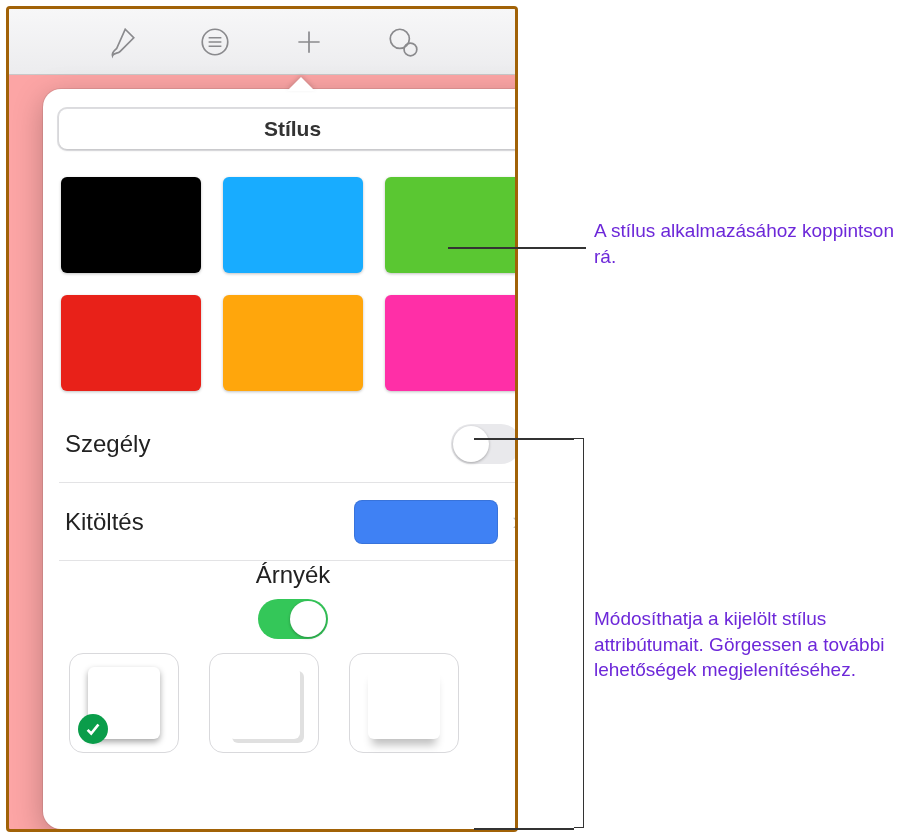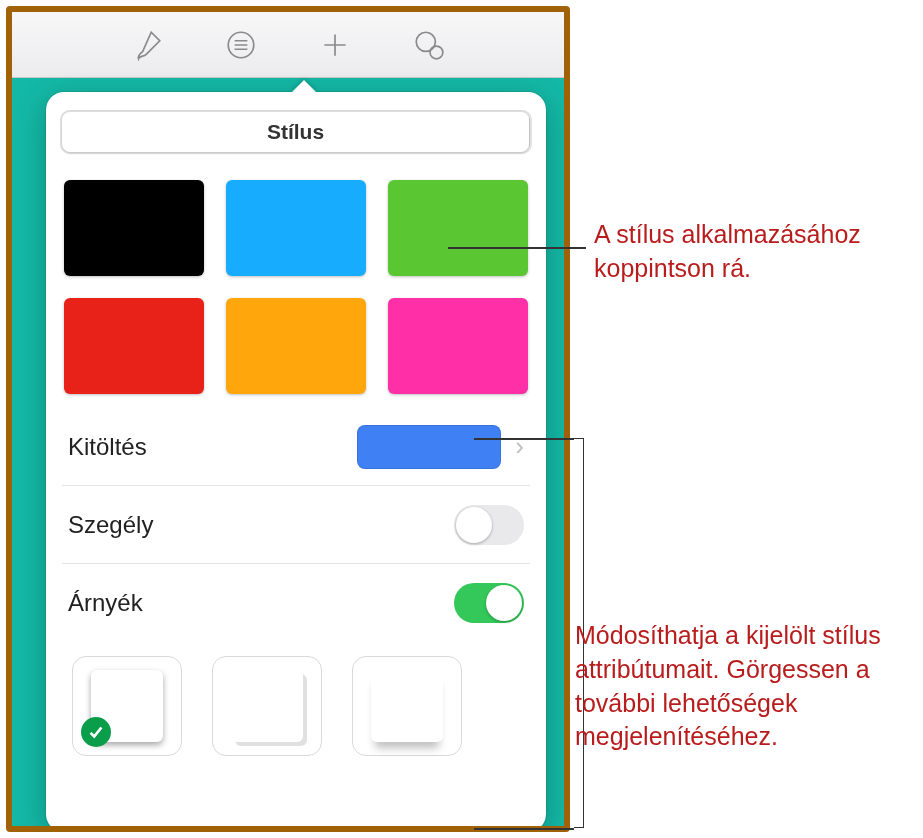--- a/index.html
+++ b/index.html
@@ -7,23 +7,23 @@
     font-family: -apple-system, "Helvetica Neue", Arial, sans-serif;
     background: #fff;
     width: 923px;
     height: 838px;
     position: relative;
     overflow: hidden;
   }
   .frame {
     position: absolute;
     left: 6px; top: 6px;
-    width: 564px; height: 826px;
-    background: #14b8a6;
-    border: 6px solid #a16207;
+    width: 512px; height: 826px;
+    background: #fca5a5;
+    border: 3px solid #a16207;
     border-radius: 4px;
     overflow: hidden;
   }
   .toolbar {
     height: 66px;
     background: linear-gradient(#f7f7f8,#ececee);
     border-bottom: 1px solid #c8c8c8;
     display: flex;
     align-items: center;
     justify-content: center;
@@ -92,21 +92,21 @@
   }
   .list{margin:14px 2px 0 2px;}
   .row{
     display:flex;align-items:center;justify-content:space-between;
     min-height:78px;
     border-bottom:1px solid #e3e3e5;
     padding:0 6px;
     font-size:24px;
     color:#222;
   }
-  .row:last-of-type{border-bottom:none;}
+  .row:last-of-type{border-bottom:none;flex-direction:column;}
   .row-right{display:flex;align-items:center;gap:14px;}
   .fill-chip{
     width:144px;height:44px;border-radius:8px;background:#3f81f4;
     box-shadow:inset 0 0 0 1px rgba(0,0,0,.1);
   }
   .chev{color:#c0c0c4;font-size:26px;}
   .switch{
     width:70px;height:40px;border-radius:20px;position:relative;
     background:#e9e9ec;transition:.2s;
   }
@@ -132,21 +132,21 @@
   .sh2 .shadow-inner{box-shadow:4px 4px 0 rgba(0,0,0,.12);}
   .sh3 .shadow-inner{box-shadow:0 10px 8px -4px rgba(0,0,0,.25);}
   .check-badge{
     position:absolute;left:8px;bottom:8px;width:30px;height:30px;border-radius:50%;
     background:#0a9d4a;display:flex;align-items:center;justify-content:center;
   }
   .check-badge svg{width:18px;height:18px;stroke:#fff;stroke-width:3;fill:none;}
 
   
   .callout-line{position:absolute;background:#333;}
-  .callout-text{position:absolute;font-size:25px;color:#b91c1c;line-height:1.35;}
+  .callout-text{position:absolute;font-size:19px;color:#6d28d9;line-height:1.35;}
   .bracket{
     position:absolute;border:1.5px solid #333;border-right:none;
   }
 </style>
 </head>
 <body>
 
 <div class="frame">
   <div class="toolbar">
     <div class="toolbar-btn">
@@ -183,31 +183,31 @@
       <div class="swatch" style="background:#000000"></div>
       <div class="swatch" style="background:#18acff"></div>
       <div class="swatch" style="background:#5ac732"></div>
       <div class="swatch" style="background:#e82119"></div>
       <div class="swatch" style="background:#ffa60c"></div>
       <div class="swatch" style="background:#ff2fa7"></div>
     </div>
 
     <div class="list">
       <div class="row">
+        <span>Szegély</span>
+        <div class="switch">
+            <div class="knob"></div>
+          </div>
+      </div>
+      <div class="row">
         <span>Kitöltés</span>
         <div class="row-right">
           <div class="fill-chip"></div>
           <span class="chev">›</span>
         </div>
-      </div>
-      <div class="row">
-        <span>Szegély</span>
-        <div class="switch">
-            <div class="knob"></div>
-          </div>
       </div>
       <div class="row">
         <span>Árnyék</span>
         <div class="switch on">
             <div class="knob"></div>
           </div>
       </div>
     </div>
 
     <div class="shadow-opts">
@@ -228,13 +228,13 @@
     </div>
   </div>
 </div>
 
 <div class="callout-line" style="left:448px;top:247px;width:138px;height:1.5px;"></div>
 <div class="callout-text" style="left:594px;top:218px;width:320px;">A stílus alkalmazásához koppintson rá.</div>
 
 <div class="bracket" style="left:574px;top:438px;width:10px;height:390px;border-left:none;border-right:1.5px solid #333;"></div>
 <div class="callout-line" style="left:474px;top:438px;width:100px;height:1.5px;"></div>
 <div class="callout-line" style="left:474px;top:828px;width:100px;height:1.5px;"></div>
-<div class="callout-text" style="left:575px;top:606px;width:320px;margin-top:13px;">Módosíthatja a kijelölt stílus attribútumait. Görgessen a további lehetőségek megjelenítéséhez.</div>
+<div class="callout-text" style="left:594px;top:606px;width:320px;">Módosíthatja a kijelölt stílus attribútumait. Görgessen a további lehetőségek megjelenítéséhez.</div>
 
 </body></html>

